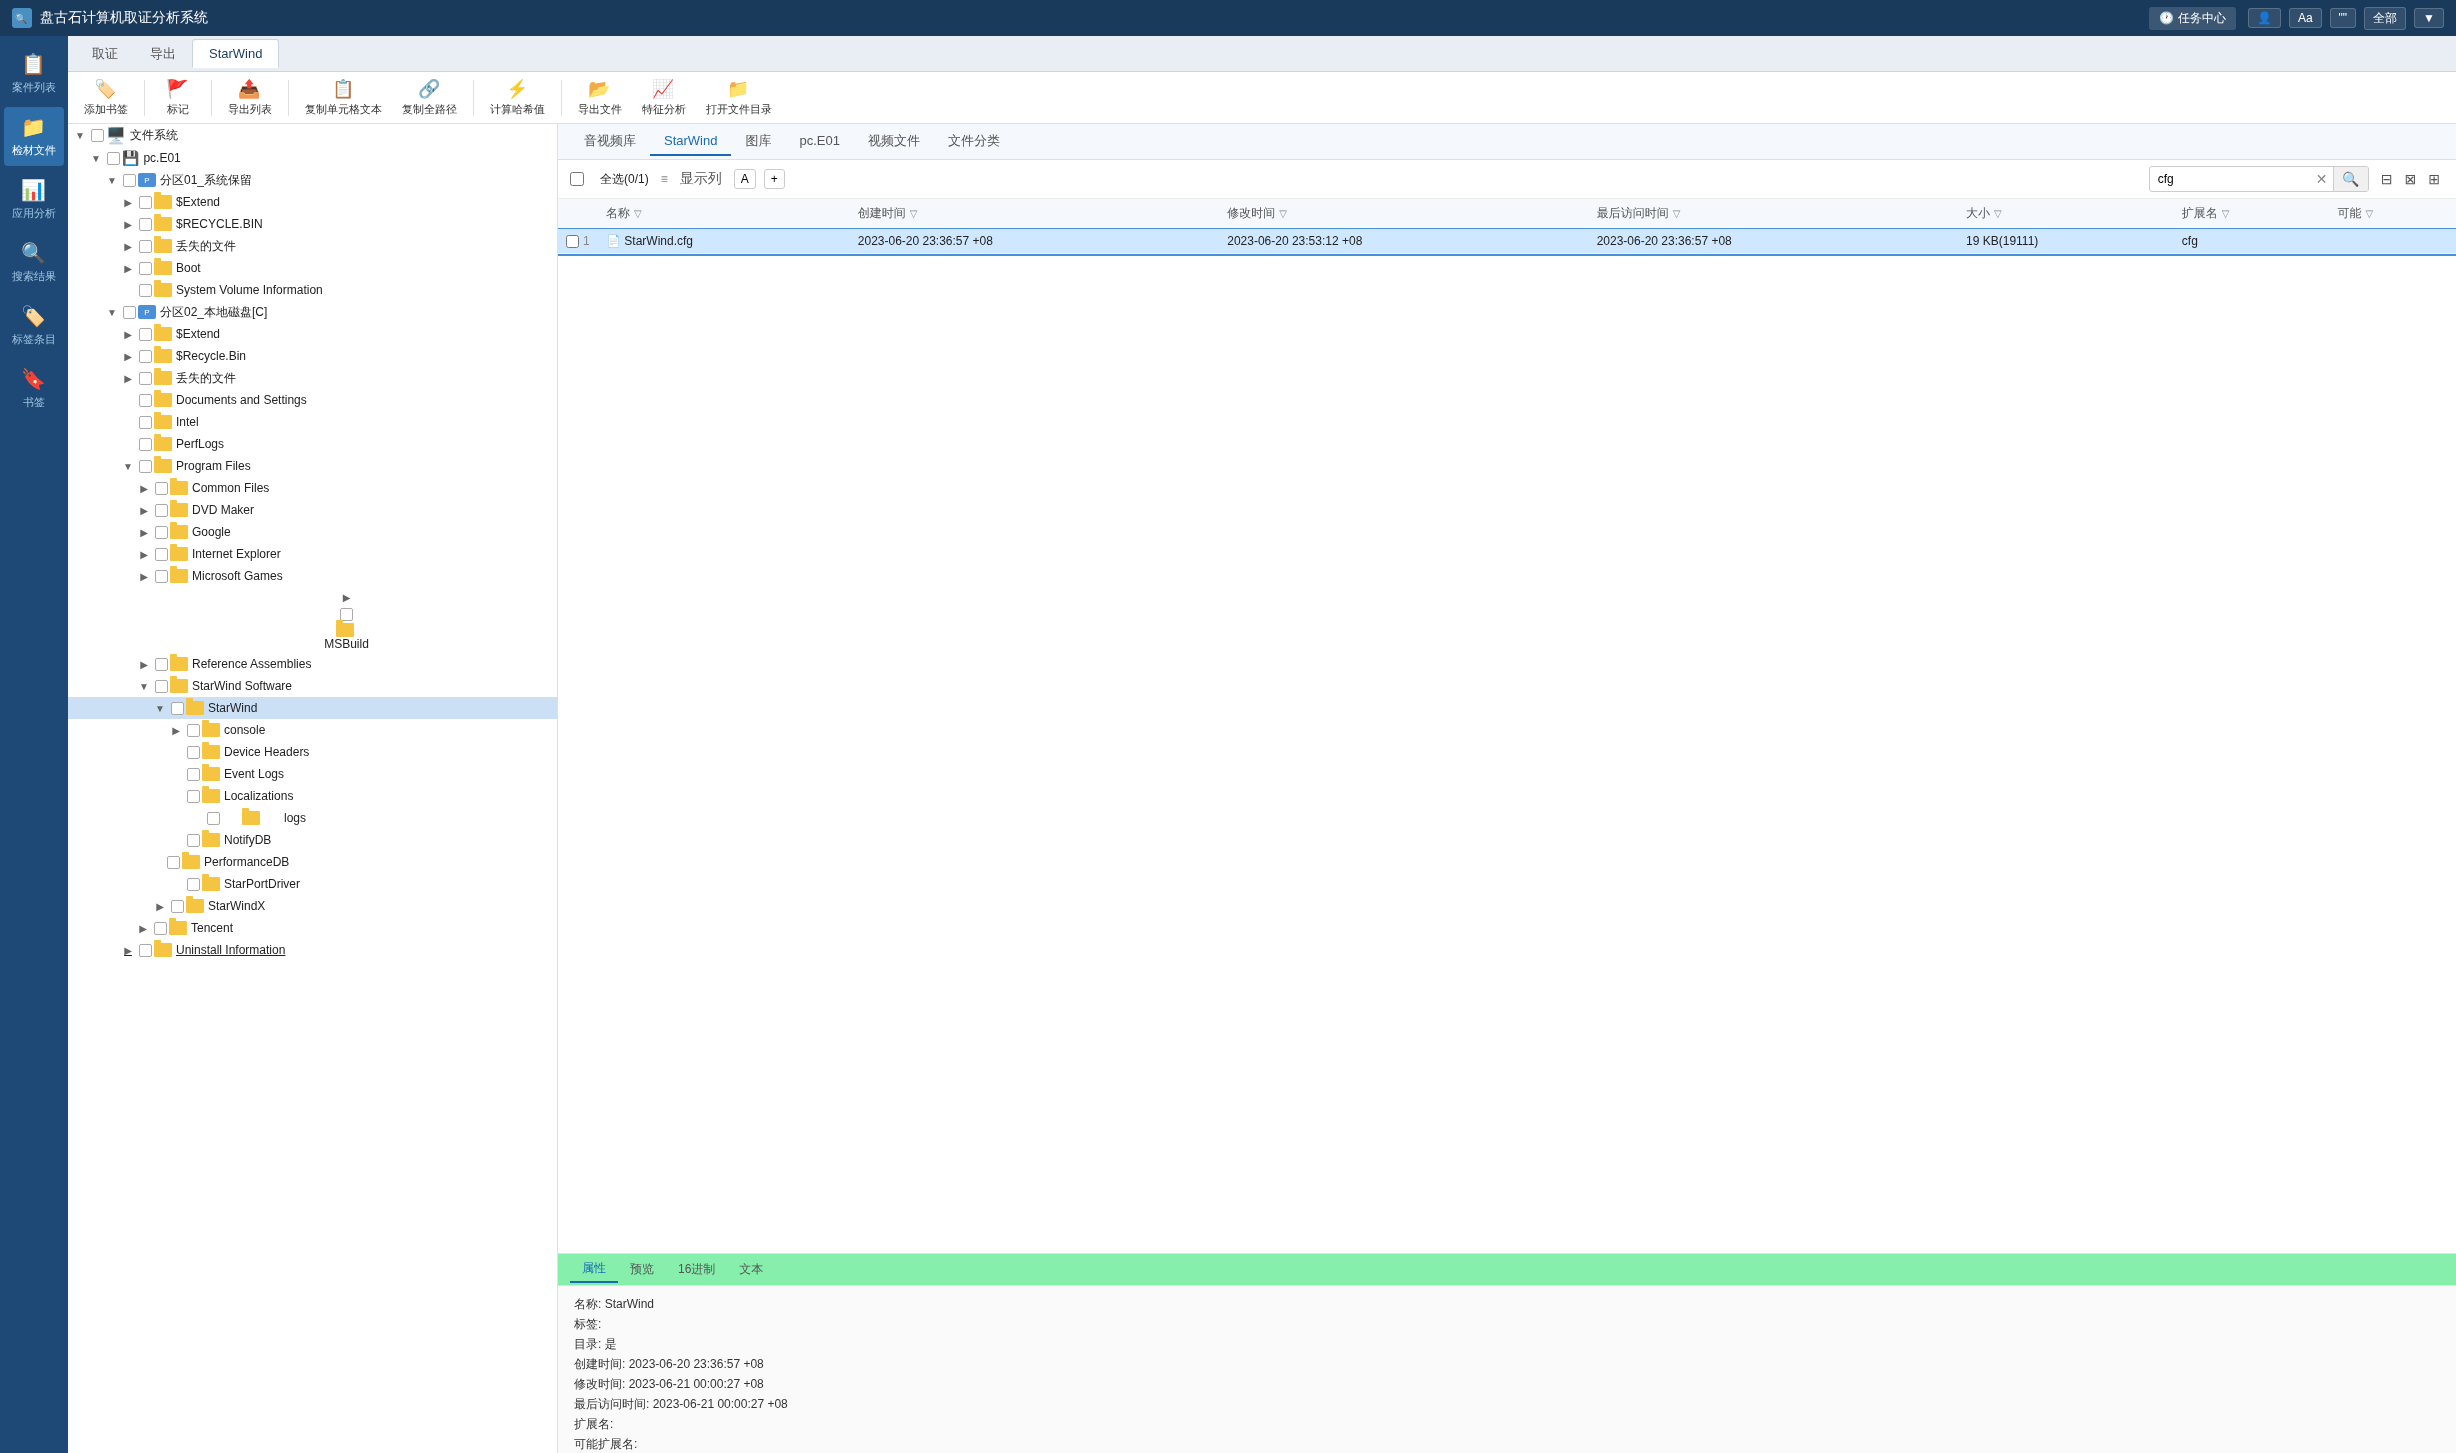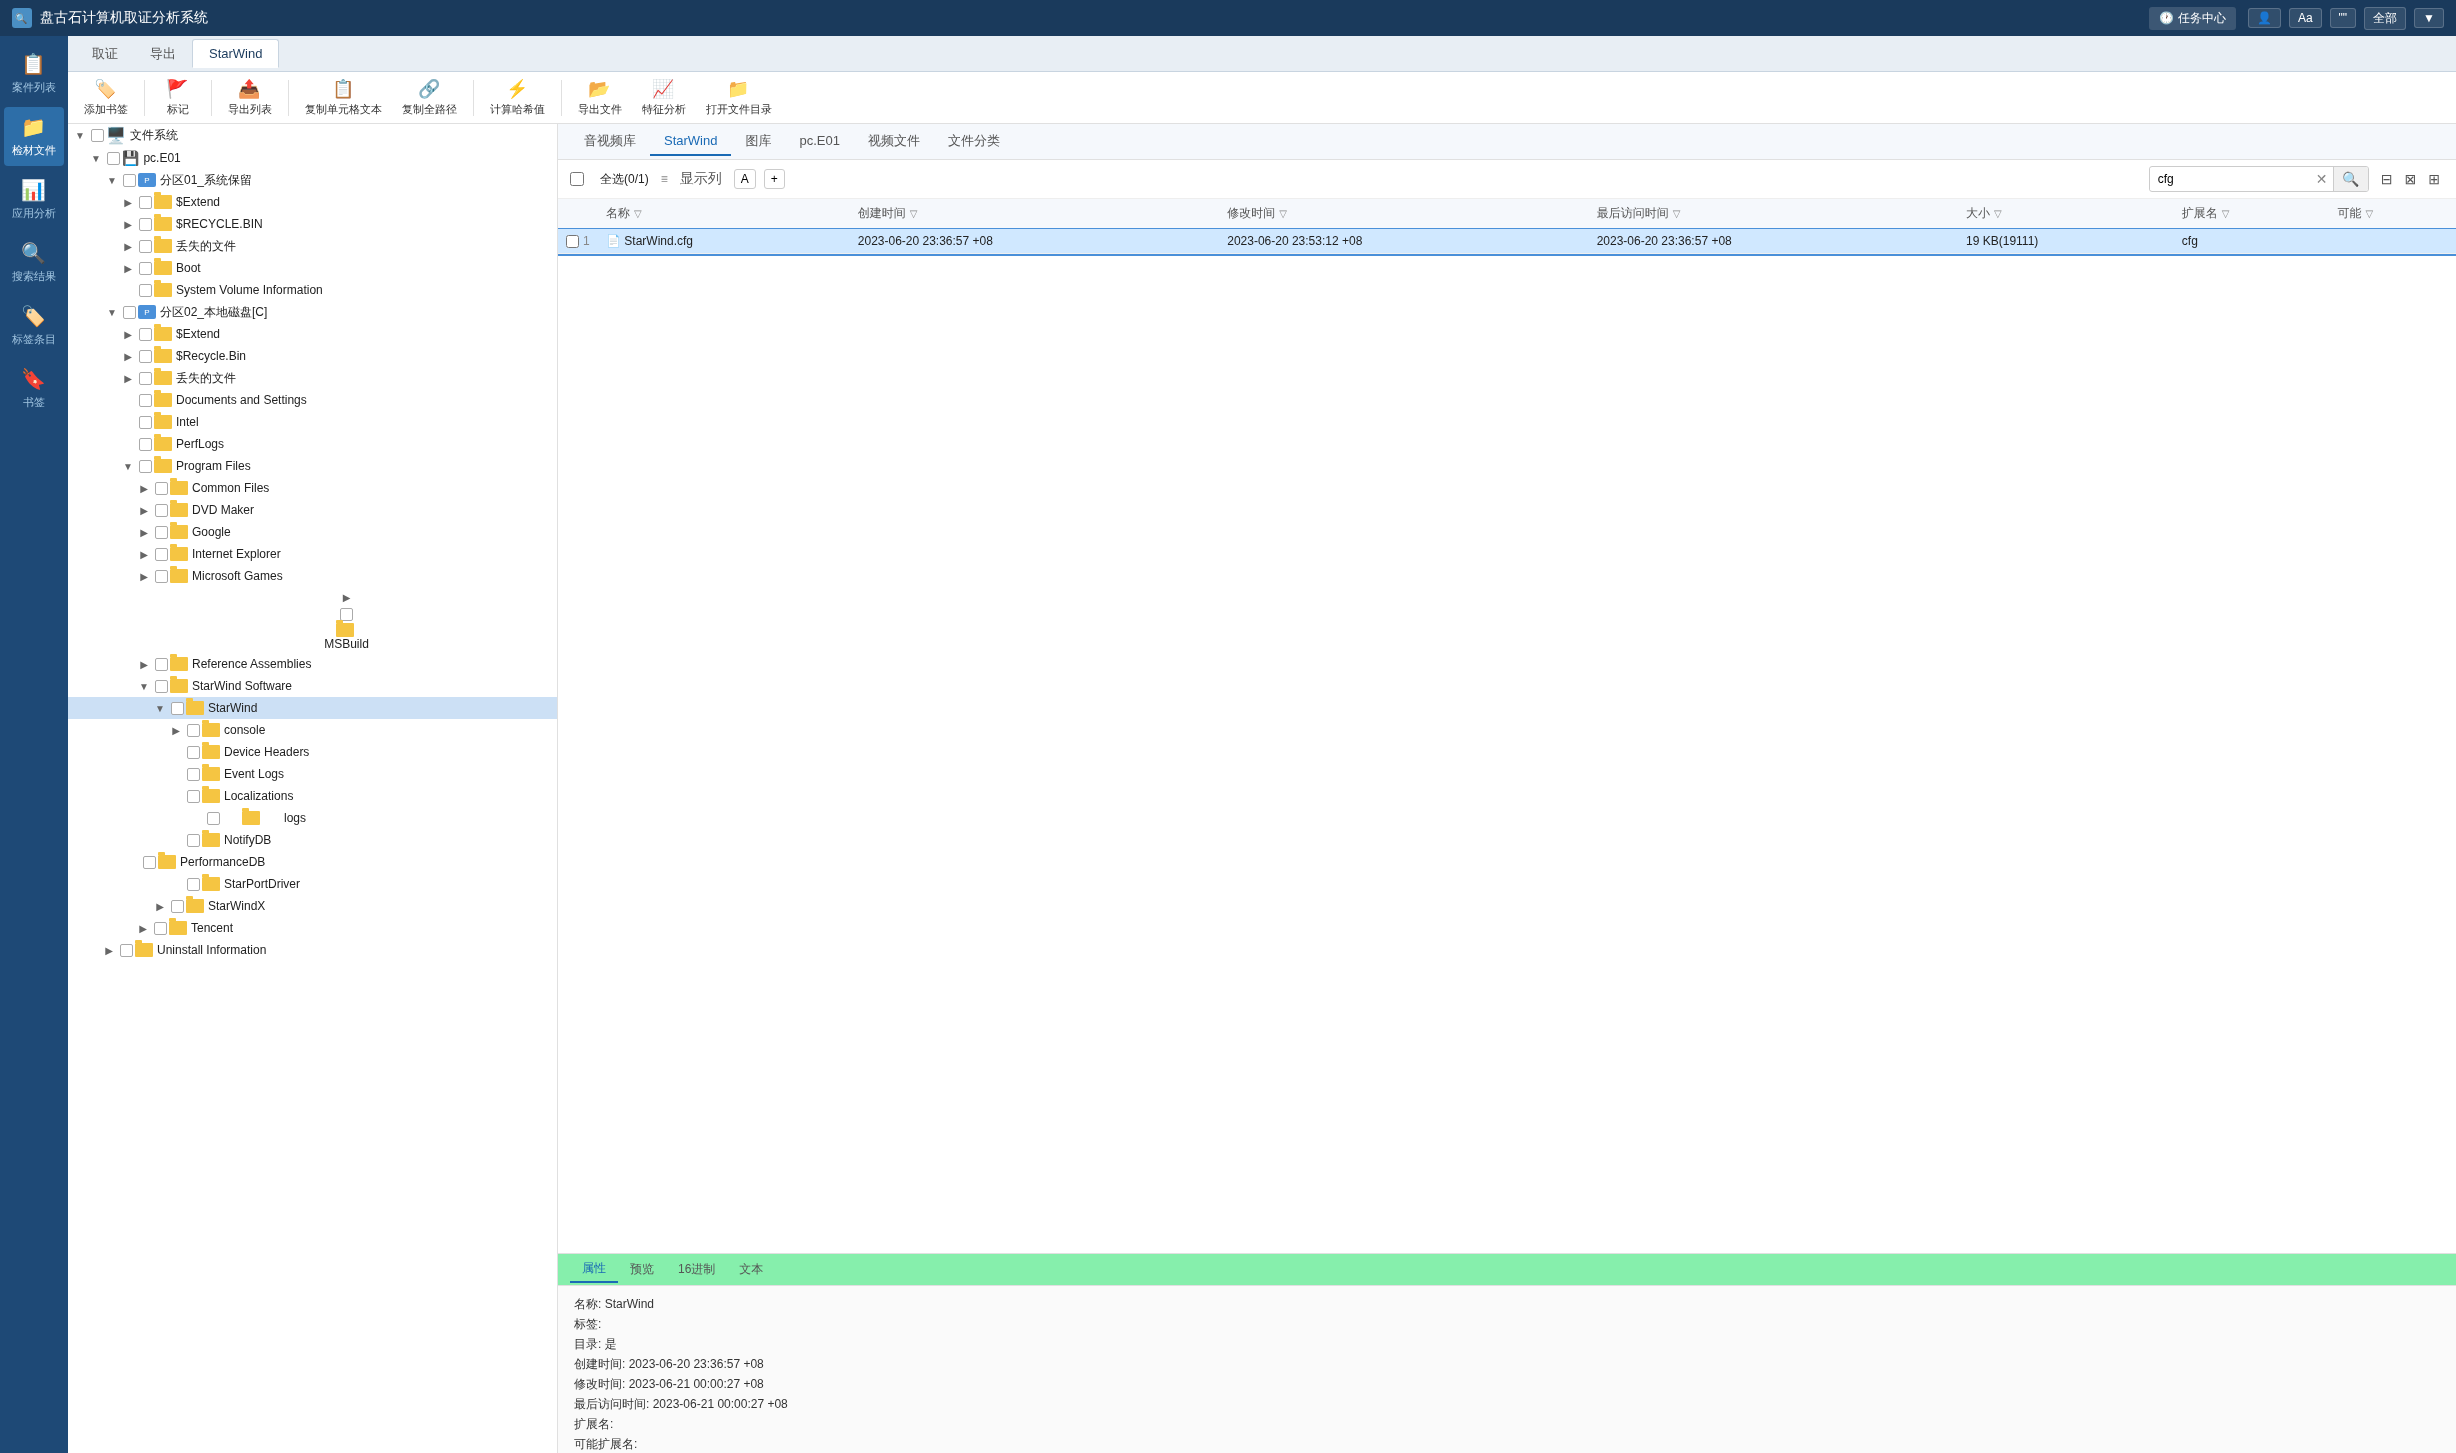--- a/index.html
+++ b/index.html
@@ -572,21 +572,21 @@
 
         <div class="tree-node" style="padding-left:100px;">
           <span class="expand-icon"></span>
           <span class="check-wrap">
               <span class="check-box"></span>
             </span>
           <span class="folder-icon"></span>
           <span class="node-label">NotifyDB</span>
         </div>
 
-        <div class="tree-node" style="padding-left:56px;">
+        <div class="tree-node" style="padding-left:80px;">
           <span class="expand-icon"></span>
           <span class="check-wrap">
               <span class="check-box"></span>
             </span>
           <span class="folder-icon"></span>
           <span class="node-label">PerformanceDB</span>
         </div>
 
         <div class="tree-node" style="padding-left:100px;">
           <span class="expand-icon"></span>
@@ -608,21 +608,21 @@
 
         <div class="tree-node" style="padding-left:52px;margin-left:15px;">
           <span class="expand-icon collapsed"></span>
           <span class="check-wrap">
               <span class="check-box"></span>
             </span>
           <span class="folder-icon"></span>
           <span class="node-label">Tencent</span>
         </div>
 
-        <div class="tree-node" style="padding-left:33px;">
+        <div class="tree-node" style="padding-left:52px;text-decoration:underline;">
           <span class="expand-icon collapsed"></span>
           <span class="check-wrap">
               <span class="check-box"></span>
             </span>
           <span class="folder-icon"></span>
           <span class="node-label">Uninstall Information</span>
         </div>
       </div>
 
       <div class="right-panel">

